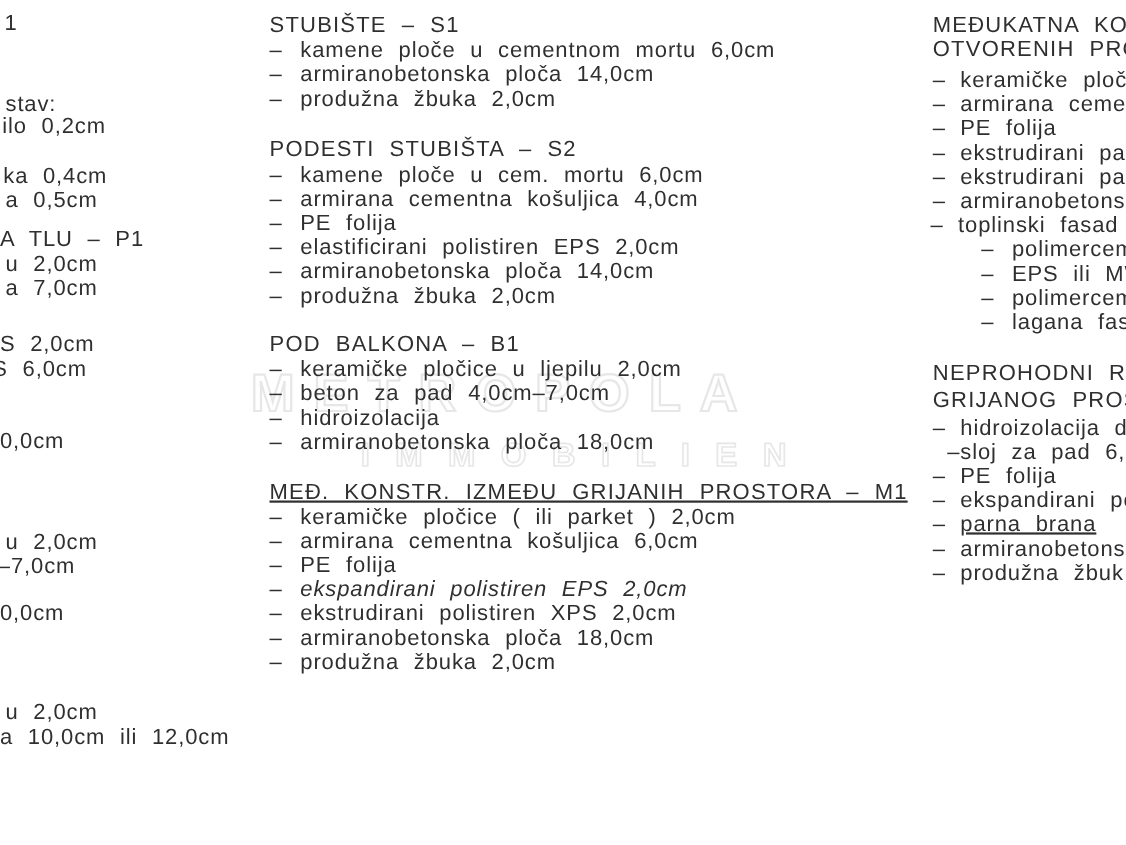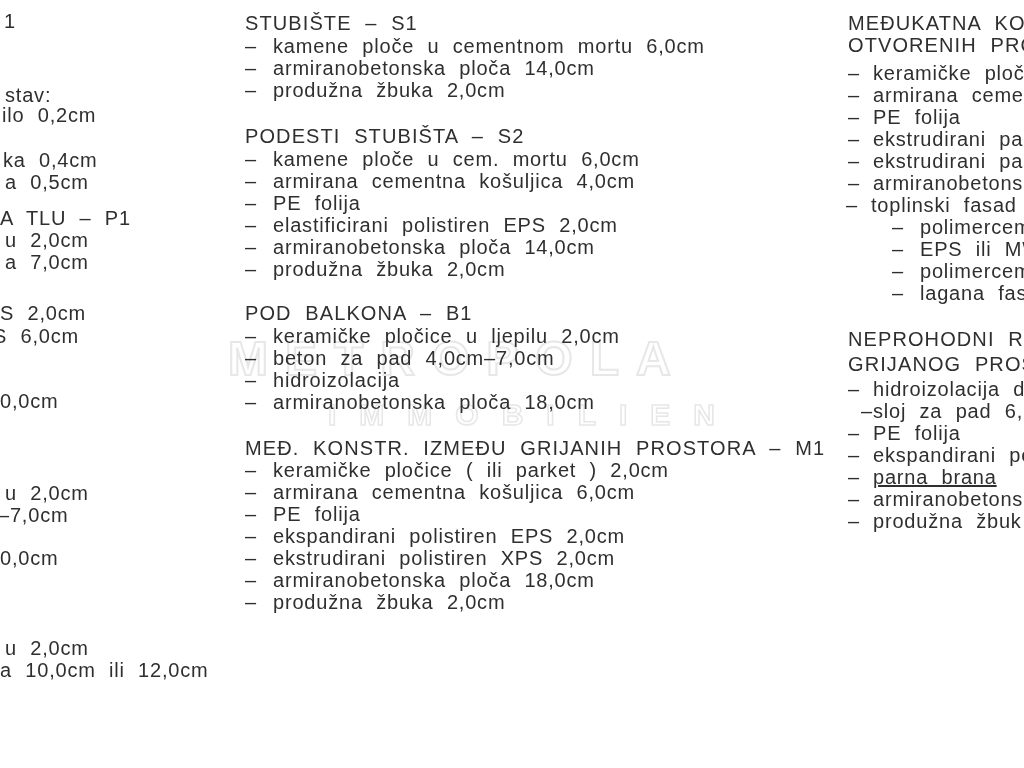--- a/index.html
+++ b/index.html
@@ -65,25 +65,25 @@
         <div class="line" style="left: 8px; top: 170px;"><span class="dash" style="width: 28px;">–</span><span class="">armirana cementna košuljica 4,0cm</span></div>
         <div class="line" style="left: 8px; top: 192px;"><span class="dash" style="width: 28px;">–</span><span class="">PE folija</span></div>
         <div class="line" style="left: 8px; top: 214px;"><span class="dash" style="width: 28px;">–</span><span class="">elastificirani polistiren EPS 2,0cm</span></div>
         <div class="line" style="left: 8px; top: 236px;"><span class="dash" style="width: 28px;">–</span><span class="">armiranobetonska ploča 14,0cm</span></div>
         <div class="line" style="left: 8px; top: 258px;"><span class="dash" style="width: 28px;">–</span><span class="">produžna žbuka 2,0cm</span></div>
         <div class="line title" style="left: 8px; top: 302px;">POD BALKONA  –  B1</div>
         <div class="line" style="left: 8px; top: 325px;"><span class="dash" style="width: 28px;">–</span><span class="">keramičke pločice u ljepilu 2,0cm</span></div>
         <div class="line" style="left: 8px; top: 347px;"><span class="dash" style="width: 28px;">–</span><span class="">beton za pad 4,0cm–7,0cm</span></div>
         <div class="line" style="left: 8px; top: 369px;"><span class="dash" style="width: 28px;">–</span><span class="">hidroizolacija</span></div>
         <div class="line" style="left: 8px; top: 391px;"><span class="dash" style="width: 28px;">–</span><span class="">armiranobetonska ploča 18,0cm</span></div>
-        <div class="line title" style="left: 8px; top: 437px;">MEĐ. KONSTR. IZMEĐU GRIJANIH PROSTORA  –  M1</div>
+        <div class="line title" style="left: 8px; top: 437px; text-decoration: underline;">MEĐ. KONSTR. IZMEĐU GRIJANIH PROSTORA  –  M1</div>
         <div class="line" style="left: 8px; top: 459px;"><span class="dash" style="width: 28px;">–</span><span class="">keramičke pločice ( ili parket ) 2,0cm</span></div>
         <div class="line" style="left: 8px; top: 481px;"><span class="dash" style="width: 28px;">–</span><span class="">armirana cementna košuljica 6,0cm</span></div>
         <div class="line" style="left: 8px; top: 503px;"><span class="dash" style="width: 28px;">–</span><span class="">PE folija</span></div>
-        <div class="line" style="left: 8px; top: 525px;"><span class="dash" style="width: 28px;">–</span><span class="">ekspandirani polistiren EPS 2,0cm</span></div>
+        <div class="line" style="left: 8px; top: 525px; font-style: italic;"><span class="dash" style="width: 28px;">–</span><span class="">ekspandirani polistiren EPS 2,0cm</span></div>
         <div class="line" style="left: 8px; top: 547px;"><span class="dash" style="width: 28px;">–</span><span class="">ekstrudirani polistiren XPS 2,0cm</span></div>
         <div class="line" style="left: 8px; top: 569px;"><span class="dash" style="width: 28px;">–</span><span class="">armiranobetonska ploča 18,0cm</span></div>
         <div class="line" style="left: 8px; top: 591px;"><span class="dash" style="width: 28px;">–</span><span class="">produžna žbuka 2,0cm</span></div>
       </div>
     <div class="col" id="col-right" style="left:845px;width:179px;">
         <div class="line title" style="left: 3px; top: 12px;">MEĐUKATNA KONS</div>
         <div class="line title" style="left: 3px; top: 34px;">OTVORENIH PROS</div>
         <div class="line" style="left: 3px; top: 62px;"><span class="dash" style="width: 25px;">–</span><span class="">keramičke ploč</span></div>
         <div class="line" style="left: 3px; top: 84px;"><span class="dash" style="width: 25px;">–</span><span class="">armirana ceme</span></div>
         <div class="line" style="left: 3px; top: 106px;"><span class="dash" style="width: 25px;">–</span><span class="">PE folija</span></div>

